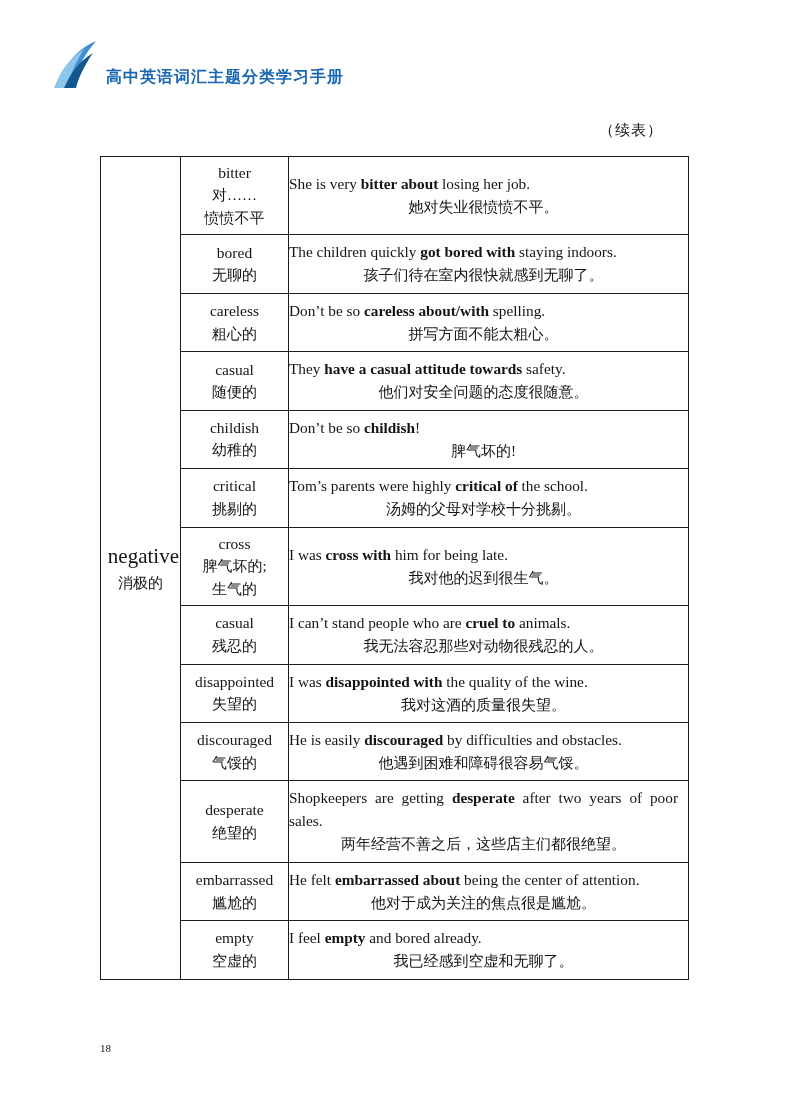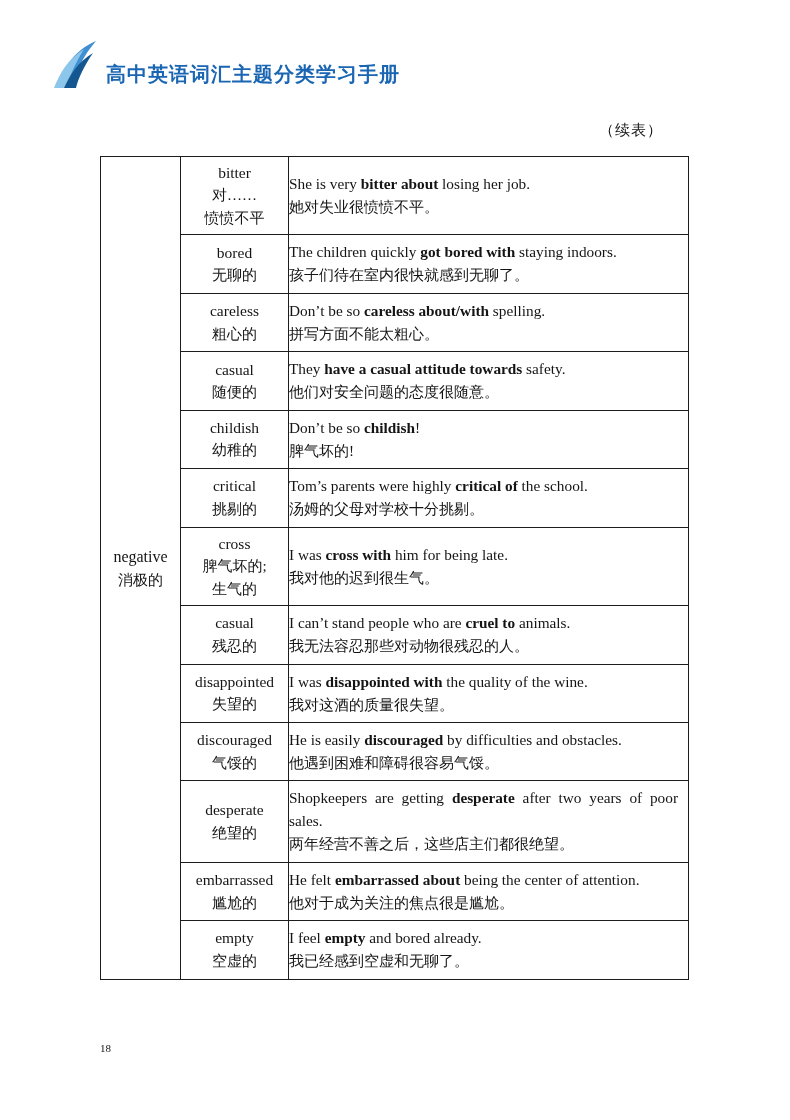--- a/index.html
+++ b/index.html
@@ -27,21 +27,21 @@
   }
   .logo {
     display: inline-block;
     width: 46px;
     height: 54px;
   }
   .header-title {
     margin: 0 0 4px 0;
     font-family: "Liberation Sans", "DejaVu Sans", sans-serif;
     font-weight: bold;
-    font-size: 20px;
+    font-size: 16px;
     letter-spacing: 1px;
     color: #1a66b3;
   }
 
   
   .cont-note {
     position: absolute;
     top: 121px;
     left: 599px;
     font-size: 15px;
@@ -62,22 +62,23 @@
     vertical-align: middle;
   }
   col.c1 { width: 80px; }
   col.c2 { width: 108px; }
   col.c3 { width: 400px; }
 
   .cat-cell {
     text-align: center;
   }
   .cat-en {
-    font-size: 16px;
-    line-height: 1.5;
+    font-size: 21px;
+    line-height: 1.5;
+    text-align: right;
   }
   .cat-zh {
     font-size: 15px;
     line-height: 1.5;
   }
 
   .word-cell {
     text-align: center;
     padding: 5px 2px;
   }
@@ -95,20 +96,21 @@
     padding: 6px 10px 6px 0;
   }
   .ex-en {
     font-size: 15.3px;
     line-height: 1.5;
     text-align: justify;
   }
   .ex-zh {
     font-size: 15px;
     line-height: 1.5;
+    text-align: center;
   }
   .ex-en b { font-weight: bold; }
 
   
   .page-number {
     position: absolute;
     left: 100px;
     top: 1042px;
     font-size: 11px;
   }

